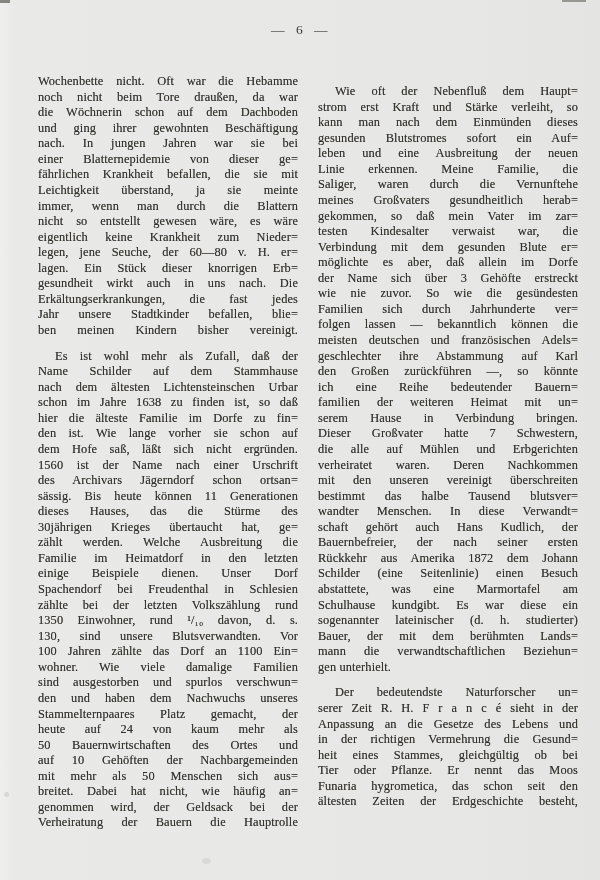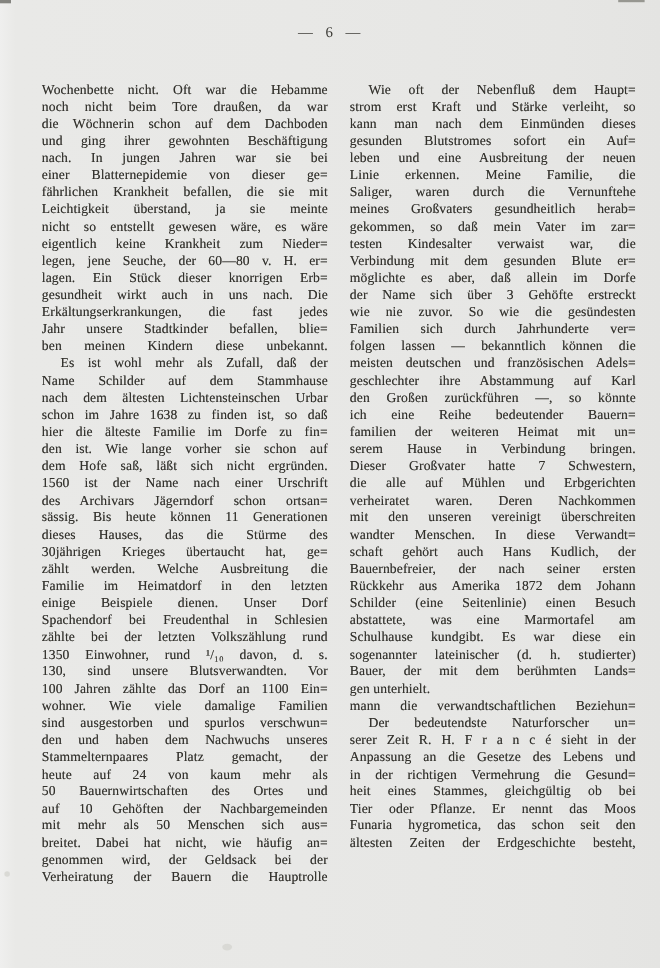--- a/index.html
+++ b/index.html
@@ -51,21 +51,21 @@
     top: 74px;
     left: 38px;
     display: flex;
     gap: 20px;
   }
   .column {
     width: 260px;
     overflow: hidden;
   }
   .paragraph { margin: 0; }
-  .paragraph.indent .line:first-child { text-indent: 17px; }
+  .paragraph.indent .line:first-child { text-indent: 17px; margin-top: 10px; }
   .line {
     font-size: 12.4px;
     line-height: 15.57px;
     height: 15.57px;
     letter-spacing: 0.1px;
     text-align: justify;
     text-align-last: justify;
     white-space: normal;
     overflow: hidden;
     text-shadow: 0 0 0.4px rgba(45,44,40,0.55);
@@ -89,28 +89,29 @@
     <div class="column">
         <div class="paragraph">
           <div class="line">Wochenbette nicht. Oft war die Hebamme</div>
           <div class="line">noch nicht beim Tore draußen, da war</div>
           <div class="line">die Wöchnerin schon auf dem Dachboden</div>
           <div class="line">und ging ihrer gewohnten Beschäftigung</div>
           <div class="line">nach.  In jungen Jahren war sie bei</div>
           <div class="line">einer Blatternepidemie von dieser ge=</div>
           <div class="line">fährlichen Krankheit befallen, die sie mit</div>
           <div class="line">Leichtigkeit überstand, ja sie meinte</div>
+          <div class="line">immer, wenn man durch die Blattern</div>
           <div class="line">nicht so entstellt gewesen wäre, es wäre</div>
           <div class="line">eigentlich keine Krankheit zum Nieder=</div>
           <div class="line">legen, jene Seuche, der 60—80 v. H. er=</div>
           <div class="line">lagen.  Ein Stück dieser knorrigen Erb=</div>
           <div class="line">gesundheit wirkt auch in uns nach.  Die</div>
           <div class="line">Erkältungserkrankungen, die fast jedes</div>
           <div class="line">Jahr unsere Stadtkinder befallen, blie=</div>
-          <div class="line">ben meinen Kindern diese unbekannt.</div>
+          <div class="line">ben meinen Kindern bisher vereinigt.</div>
         </div>
         <div class="paragraph indent">
           <div class="line">Es ist wohl mehr als Zufall, daß der</div>
           <div class="line">Name Schilder auf dem Stammhause</div>
           <div class="line">nach dem ältesten Lichtensteinschen Urbar</div>
           <div class="line">schon im Jahre 1638 zu finden ist, so daß</div>
           <div class="line">hier die älteste Familie im Dorfe zu fin=</div>
           <div class="line">den ist.  Wie lange vorher sie schon auf</div>
           <div class="line">dem Hofe saß, läßt sich nicht ergründen.</div>
           <div class="line">1560 ist der Name nach einer Urschrift</div>
@@ -160,31 +161,32 @@
           <div class="line">meisten deutschen und französischen Adels=</div>
           <div class="line">geschlechter ihre Abstammung auf Karl</div>
           <div class="line">den Großen zurückführen —, so könnte</div>
           <div class="line">ich eine Reihe bedeutender Bauern=</div>
           <div class="line">familien der weiteren Heimat mit un=</div>
           <div class="line">serem Hause in Verbindung bringen.</div>
           <div class="line">Dieser Großvater hatte 7 Schwestern,</div>
           <div class="line">die alle auf Mühlen und Erbgerichten</div>
           <div class="line">verheiratet waren.  Deren Nachkommen</div>
           <div class="line">mit den unseren vereinigt überschreiten</div>
+          <div class="line">bestimmt das halbe Tausend blutsver=</div>
           <div class="line">wandter Menschen. In diese Verwandt=</div>
           <div class="line">schaft gehört auch Hans Kudlich, der</div>
           <div class="line">Bauernbefreier, der nach seiner ersten</div>
           <div class="line">Rückkehr aus Amerika 1872 dem Johann</div>
           <div class="line">Schilder (eine Seitenlinie) einen Besuch</div>
           <div class="line">abstattete, was eine Marmortafel am</div>
           <div class="line">Schulhause kundgibt.  Es war diese ein</div>
           <div class="line">sogenannter lateinischer (d. h. studierter)</div>
           <div class="line">Bauer, der mit dem berühmten Lands=</div>
+          <div class="line">mann die verwandtschaftlichen Beziehun=</div>
           <div class="line no-fill">gen unterhielt.</div>
-          <div class="line">mann die verwandtschaftlichen Beziehun=</div>
         </div>
         <div class="paragraph indent">
           <div class="line">Der bedeutendste Naturforscher un=</div>
           <div class="line">serer Zeit R. H. F r a n c é sieht in der</div>
           <div class="line">Anpassung an die Gesetze des Lebens und</div>
           <div class="line">in der richtigen Vermehrung die Gesund=</div>
           <div class="line">heit eines Stammes, gleichgültig ob bei</div>
           <div class="line">Tier oder Pflanze.  Er nennt das Moos</div>
           <div class="line">Funaria hygrometica, das schon seit den</div>
           <div class="line">ältesten Zeiten der Erdgeschichte besteht,</div>

